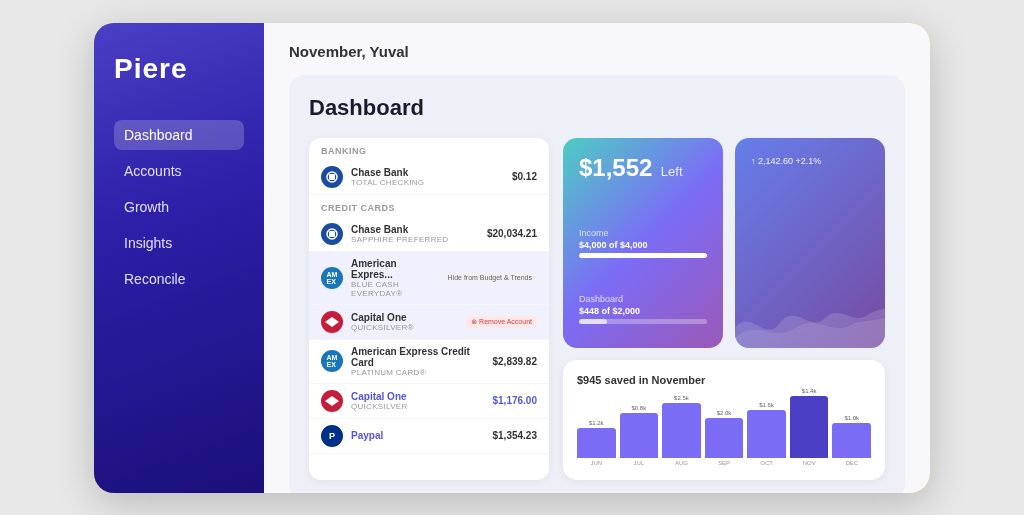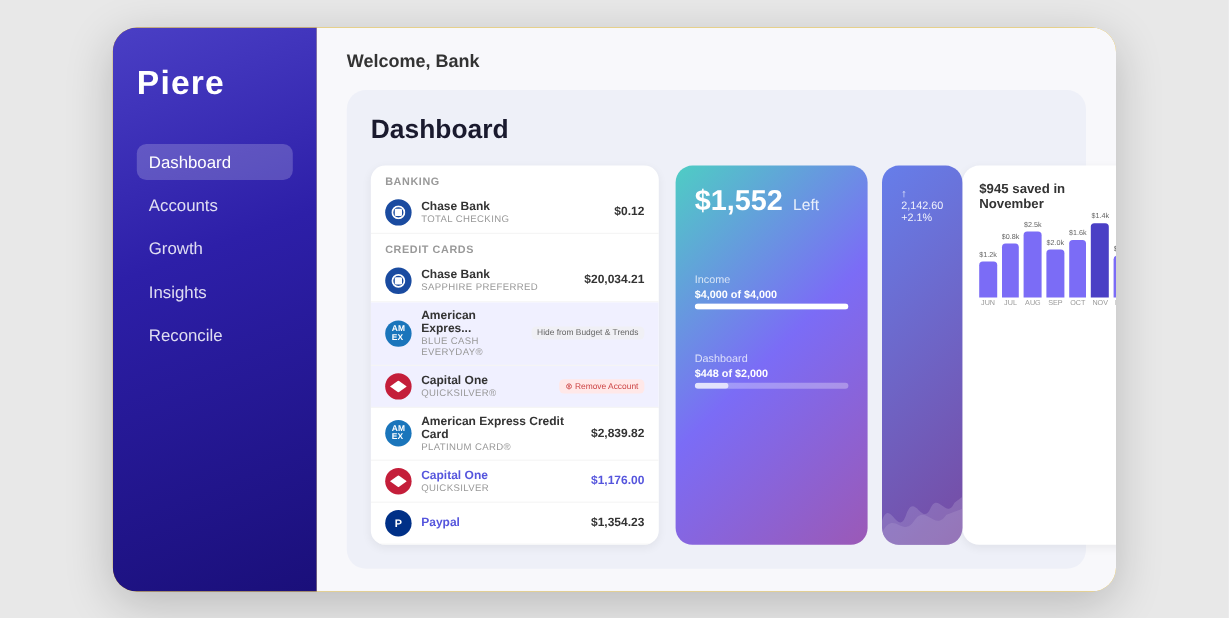--- a/index.html
+++ b/index.html
@@ -169,21 +169,22 @@
       padding: 2px 5px;
       color: #666;
       cursor: pointer;
       white-space: nowrap;
     }
     .action-btn.red { background: #ffe8e8; color: #c44; }
     
     .right-panels {
       flex: 1;
       display: flex;
-      flex-direction: row;
+      flex-direction: column;
+      gap: 12px;
     }
     .top-panels {
       display: flex;
       gap: 12px;
       flex: 1;
     }
     
     .budget-card {
       background: linear-gradient(135deg, #4ecdc4 0%, #7b6cf6 50%, #9b59b6 100%);
       border-radius: 14px;
@@ -313,21 +314,21 @@
     <nav class="sidebar-nav">
       <div class="sidebar-item active">Dashboard</div>
       <div class="sidebar-item">Accounts</div>
       <div class="sidebar-item">Growth</div>
       <div class="sidebar-item">Insights</div>
       <div class="sidebar-item">Reconcile</div>
     </nav>
   </div>
 
   <div class="main">
-    <div class="welcome-header">Welcome, Bank</div>
+    <div class="welcome-header">November, Yuval</div>
 
     <div class="dashboard-area">
       <div class="dashboard-title">Dashboard</div>
 
       <div class="dashboard-grid">
 
         <div class="accounts-panel">
           <div class="accounts-section-label">Banking</div>
 
           <div class="account-row">

